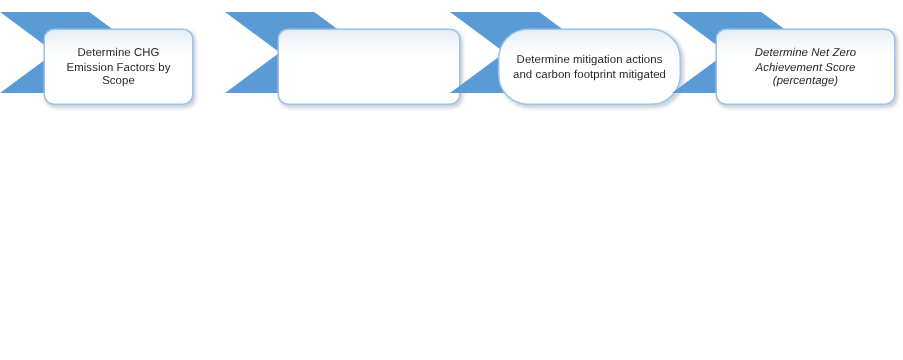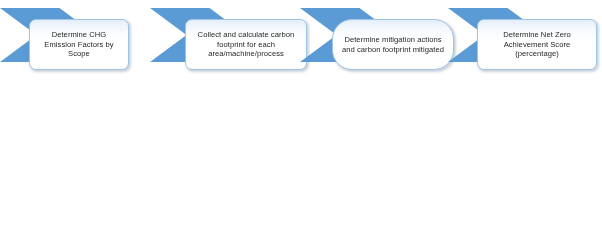--- a/index.html
+++ b/index.html
@@ -78,33 +78,32 @@
     <div class="card" style="left:29px; width:100px;">
       <div class="card-tint"></div>
       <div class="card-label">Determine CHG Emission Factors by Scope</div>
     </div>
   </div>
 
   <div class="step">
     <div class="chevron" style="left:150px; width:96px;"></div>
     <div class="card" style="left:185px; width:122px;">
       <div class="card-tint"></div>
-      <div class="card-label">Collect and calculate carbon footprint for each area/machine/process</div>
     </div>
   </div>
 
   <div class="step">
     <div class="chevron" style="left:300px; width:96px;"></div>
     <div class="card" style="left:332px; width:122px;border-radius:20px;">
       <div class="card-tint"></div>
       <div class="card-label">Determine mitigation actions and carbon footprint mitigated</div>
     </div>
   </div>
 
   <div class="step">
     <div class="chevron" style="left:448px; width:96px;"></div>
-    <div class="card" style="left:477px; width:120px;">
+    <div class="card" style="left:477px; width:120px;font-style:italic;">
       <div class="card-tint"></div>
       <div class="card-label">Determine Net Zero Achievement Score (percentage)</div>
     </div>
   </div>
 
 </div>
 
 </body></html>

